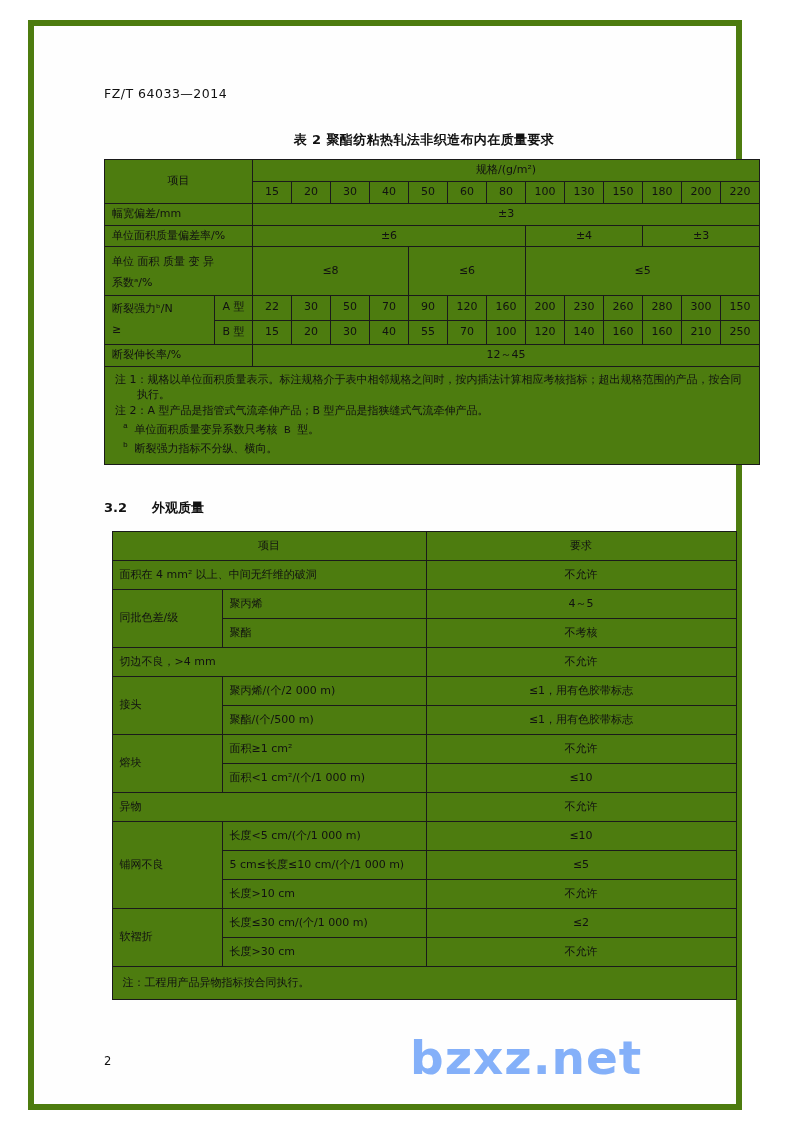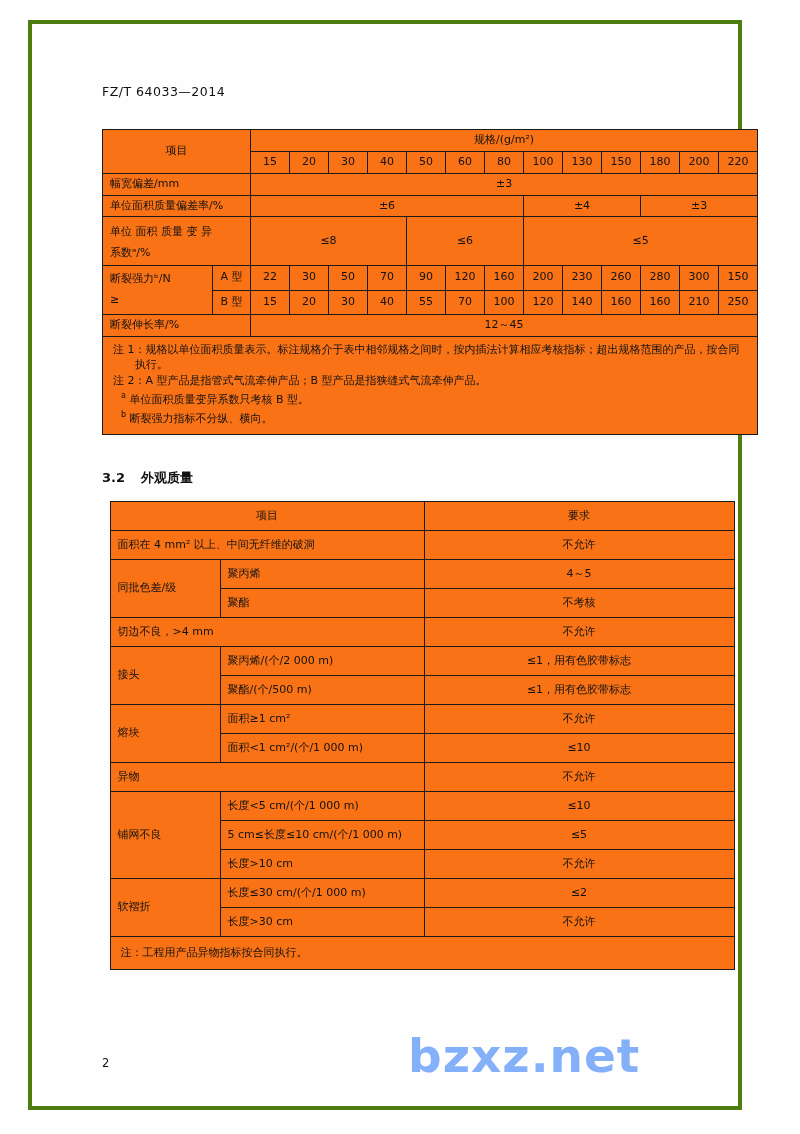--- a/index.html
+++ b/index.html
@@ -19,21 +19,21 @@
     overflow: hidden;
     box-sizing: border-box;
   }
   .sheet {
     position: absolute;
     left: 28px;
     top: 20px;
     width: 714px;
     height: 1090px;
     background: #fefefe;
-    border: 4px solid #4d7c0f;
+    border: 6px solid #4d7c0f;
     box-sizing: border-box;
   }
   .content {
     position: absolute;
     left: 70px;
     top: 60px;
     width: 640px;
   }
   .std-no {
     font-size: 12.5px;
@@ -47,21 +47,21 @@
     font-weight: bold;
     color: #111;
     margin: 0 0 10px 0;
     letter-spacing: 0.4px;
   }
   table.t {
     border-collapse: collapse;
     width: 624px;
     margin: 0 auto;
     table-layout: fixed;
-    background: #f97316;
+    background: #4d7c0f;
   }
   table.t td, table.t th {
     border: 1px solid #1a1a1a;
     font-size: 11px;
     color: #111;
     padding: 3px 3px;
     text-align: center;
     vertical-align: middle;
     font-weight: normal;
     line-height: 1.35;
@@ -80,29 +80,30 @@
     margin: 0 0 2px 0;
     text-indent: 0;
   }
   .note-cell p.ind {
     padding-left: 22px;
     text-indent: -22px;
   }
   .note-cell p.sup {
     padding-left: 22px;
     text-indent: -14px;
+    font-family: Liberation Mono, monospace;
   }
   sup { font-size: 8px; vertical-align: super; }
   .sec-head {
     font-size: 13px;
     font-weight: bold;
     margin: 34px 0 14px 0;
     color: #111;
   }
-  .sec-head .num { margin-right: 16px; }
+  .sec-head .num { margin-right: 25px; }
   .para {
     font-size: 12.5px;
     color: #111;
     margin: 0 0 26px 0;
     text-indent: 24px;
   }
   .pageno {
     position: absolute;
     left: 70px;
     bottom: 36px;
@@ -127,20 +128,21 @@
 </head>
 <body>
 
 <div class="page">
   <div class="sheet">
 
     <div class="content">
 
       <div class="std-no">FZ/T 64033—2014</div>
 
+      <div class="tbl-caption">表 2   聚酯纺粘热轧法非织造布内在质量要求</div>
 
       <table class="t">
         <colgroup>
           <col style="width:110px">
           <col style="width:38px">
           <col style="width:39px">
             <col style="width:39px">
             <col style="width:39px">
             <col style="width:39px">
           <col style="width:39px">

